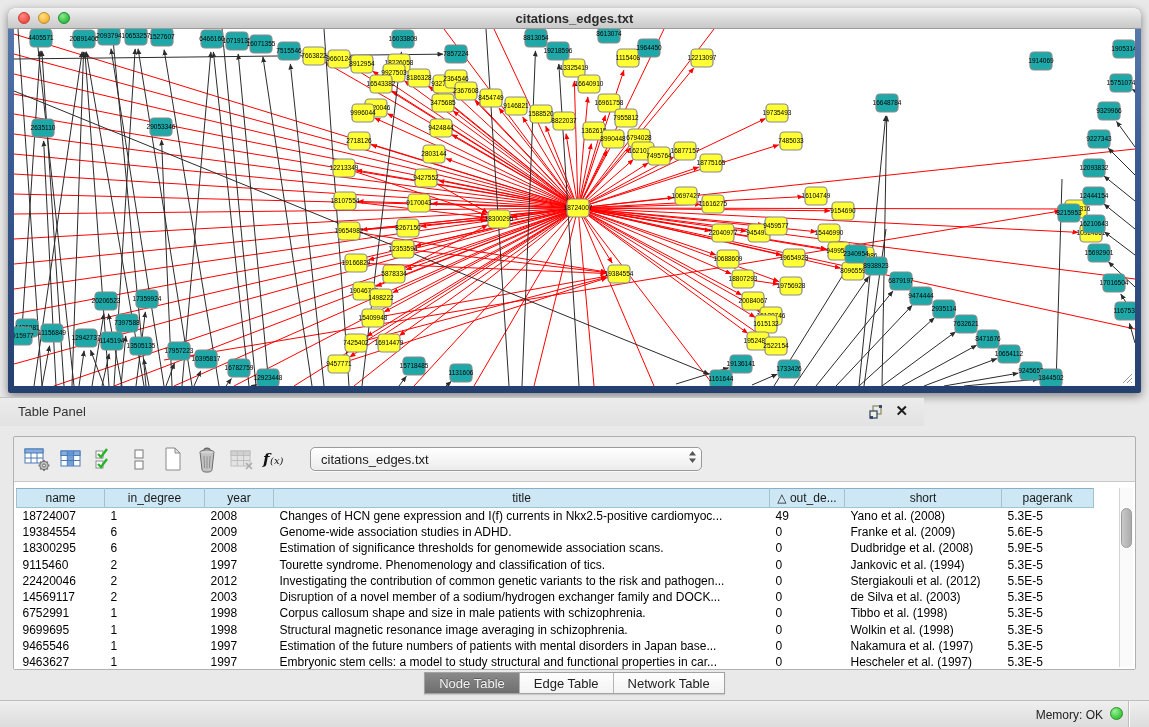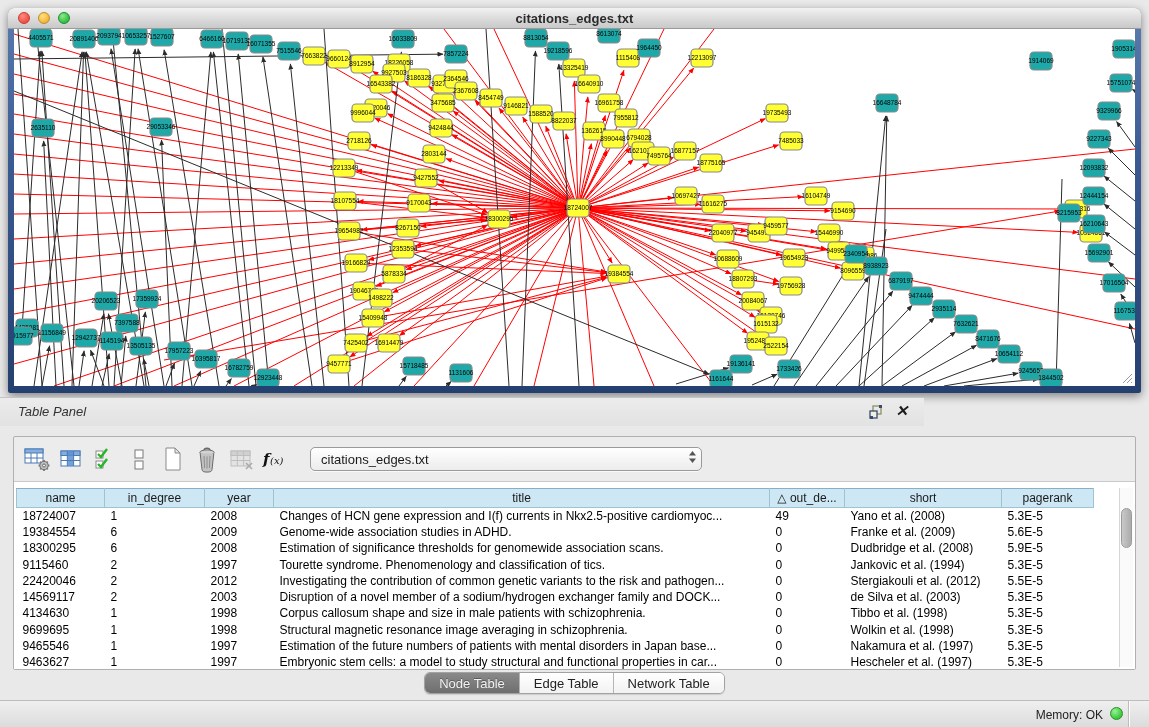--- a/index.html
+++ b/index.html
@@ -24,21 +24,21 @@
   .net-canvas svg{display:block;}
   .net-grip{position:absolute;right:8px;bottom:9px;width:12px;height:12px;opacity:.6;}
 
   
   .splitter-handle{position:absolute;left:492px;top:396px;width:14px;height:5px;
     display:flex;gap:2px;align-items:center;justify-content:center;}
   .splitter-handle i{width:2px;height:2px;background:#7c7c7c;border-radius:50%;display:block;}
 
   
   .table-panel-header{position:absolute;left:0;top:397px;width:924px;height:29px;
-    background:linear-gradient(180deg,#ececec,#e2e2e2);border-top:1px solid #c4c4c4;font-style:italic;}
+    background:linear-gradient(180deg,#ececec,#e2e2e2);border-top:1px solid #c4c4c4;}
   .table-panel-header .tp-title{position:absolute;left:18px;top:6px;font-size:13px;color:#333;}
   .tp-float{position:absolute;right:40px;top:6px;width:16px;height:16px;cursor:default;}
   .tp-close{position:absolute;right:16px;top:4px;font-size:15px;font-weight:bold;color:#1c1c1c;cursor:default;}
 
   .panel-card{position:absolute;left:13px;top:436px;width:1123px;height:234px;
     border:1px solid #b0b0b0;background:#ececec;border-radius:2px;}
   .tp-toolbar{position:absolute;left:0;top:0;right:0;height:44px;display:flex;align-items:center;padding-left:8px;}
   .tb-icon{width:30px;height:28px;display:flex;align-items:center;justify-content:center;margin-right:4px;}
   .tb-icon svg{display:block;}
   .tb-combo{margin-left:16px;width:392px;height:24px;border:1px solid #9a9a9a;border-radius:5px;
@@ -56,21 +56,21 @@
   table.data td{height:16.3px;padding:0 0 0 6px;color:#000;white-space:nowrap;
     overflow:hidden;text-overflow:clip;border:none;}
   .vscroll{position:absolute;top:6px;right:2px;width:14px;bottom:2px;
     background:#fafafa;border-left:1px solid #d5d5d5;}
   .vscroll .thumb{position:absolute;left:1px;top:20px;width:11px;height:40px;border-radius:6px;
     background:linear-gradient(90deg,#c9c9c9,#ababab);border:1px solid #9b9b9b;}
 
   
   .tabs-bar{position:absolute;left:0;top:672px;width:1149px;height:26px;
     display:flex;justify-content:center;}
-  .seg{display:flex;border:1px solid #a2a2a2;border-radius:6px;overflow:hidden;height:22px;
+  .seg{display:flex;border:1px solid #a2a2a2;border-radius:0;overflow:hidden;height:22px;
     background:#fdfdfd;box-shadow:0 1px 1px rgba(0,0,0,.12);}
   .seg .tab{font-size:13px;color:#222;padding:0 14px;display:flex;align-items:center;
     border-right:1px solid #b5b5b5;background:linear-gradient(180deg,#ffffff,#f2f2f2);}
   .seg .tab:last-child{border-right:none;}
   .seg .tab.sel{background:linear-gradient(180deg,#8a8a8a,#6e6e6e);color:#f2f2f2;text-shadow:0 -1px 0 rgba(0,0,0,.3);}
 
   
   .status-bar{position:absolute;left:0;top:700px;width:1149px;height:27px;
     background:linear-gradient(180deg,#efefef,#dcdcdc);border-top:1px solid #bdbdbd;}
   .mem-label{position:absolute;right:46px;top:7px;font-size:12px;color:#222;}
@@ -1017,21 +1017,21 @@
           <tr>
             <td>14569117</td>
             <td>2</td>
             <td>2003</td>
             <td>Disruption of a novel member of a sodium/hydrogen exchanger family and DOCK...</td>
             <td>0</td>
             <td>de Silva et al. (2003)</td>
             <td>5.3E-5</td>
           </tr>
           <tr>
-            <td>4134630</td>
+            <td>6752991</td>
             <td>1</td>
             <td>1998</td>
             <td>Corpus callosum shape and size in male patients with schizophrenia.</td>
             <td>0</td>
             <td>Tibbo et al. (1998)</td>
             <td>5.3E-5</td>
           </tr>
           <tr>
             <td>9699695</td>
             <td>1</td>

